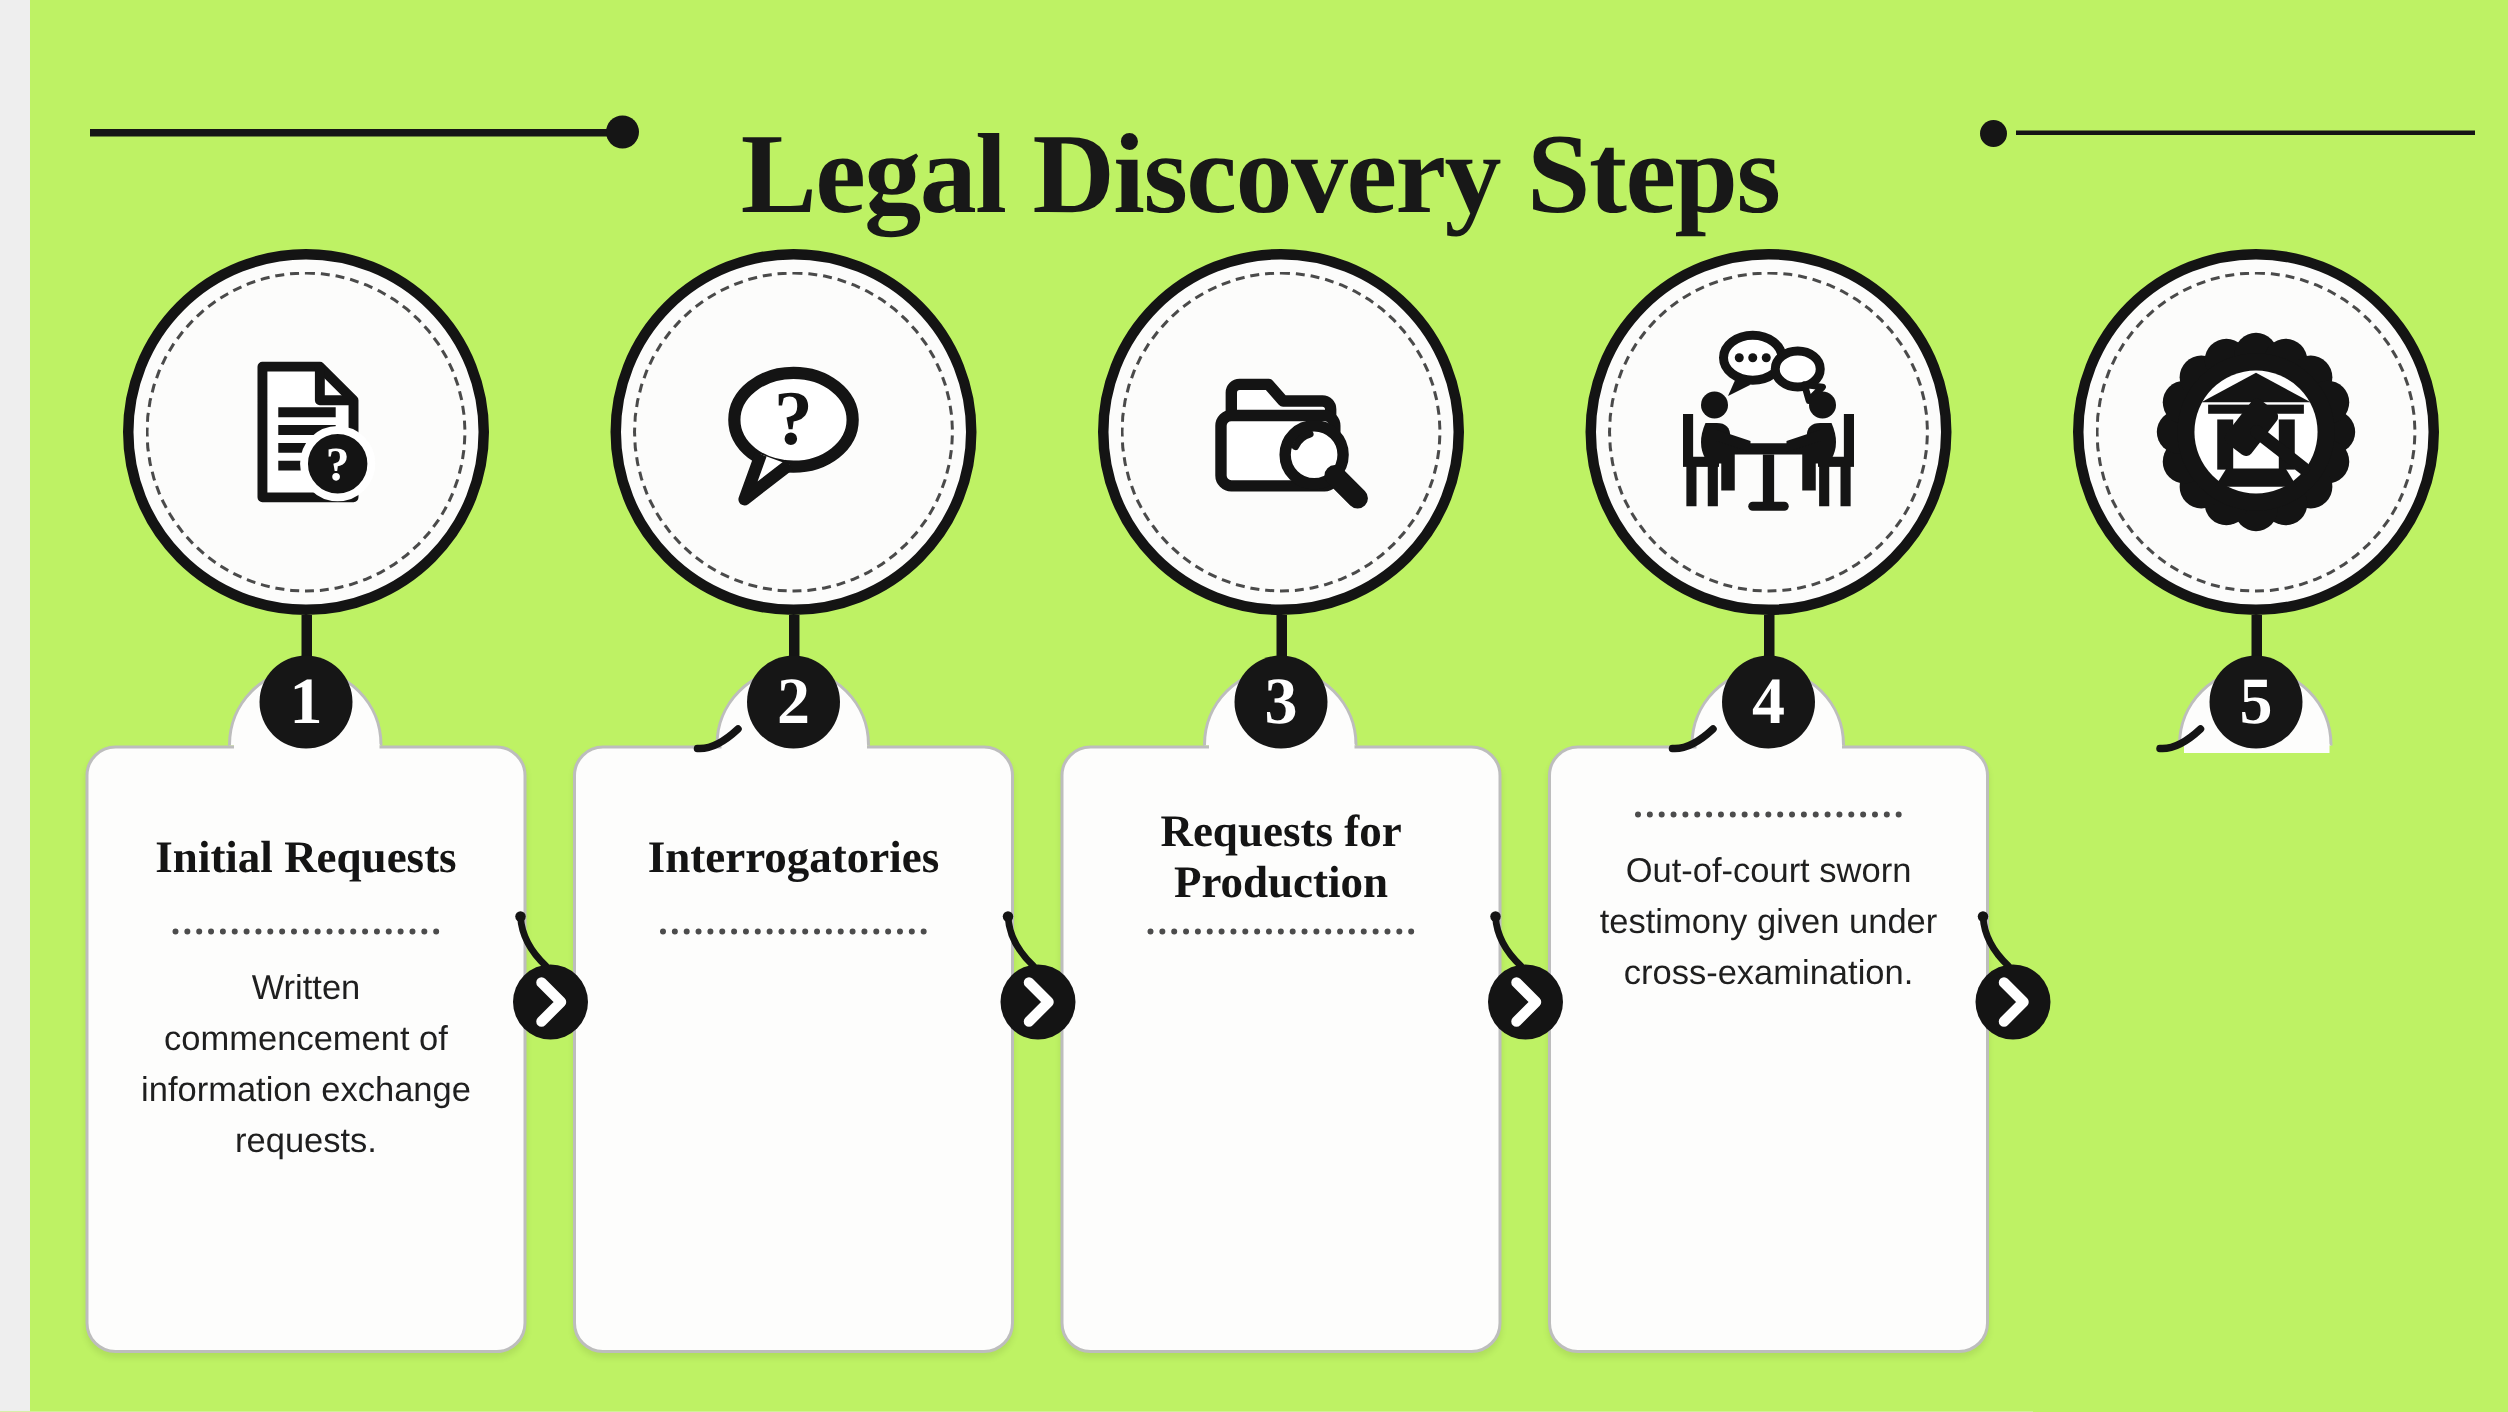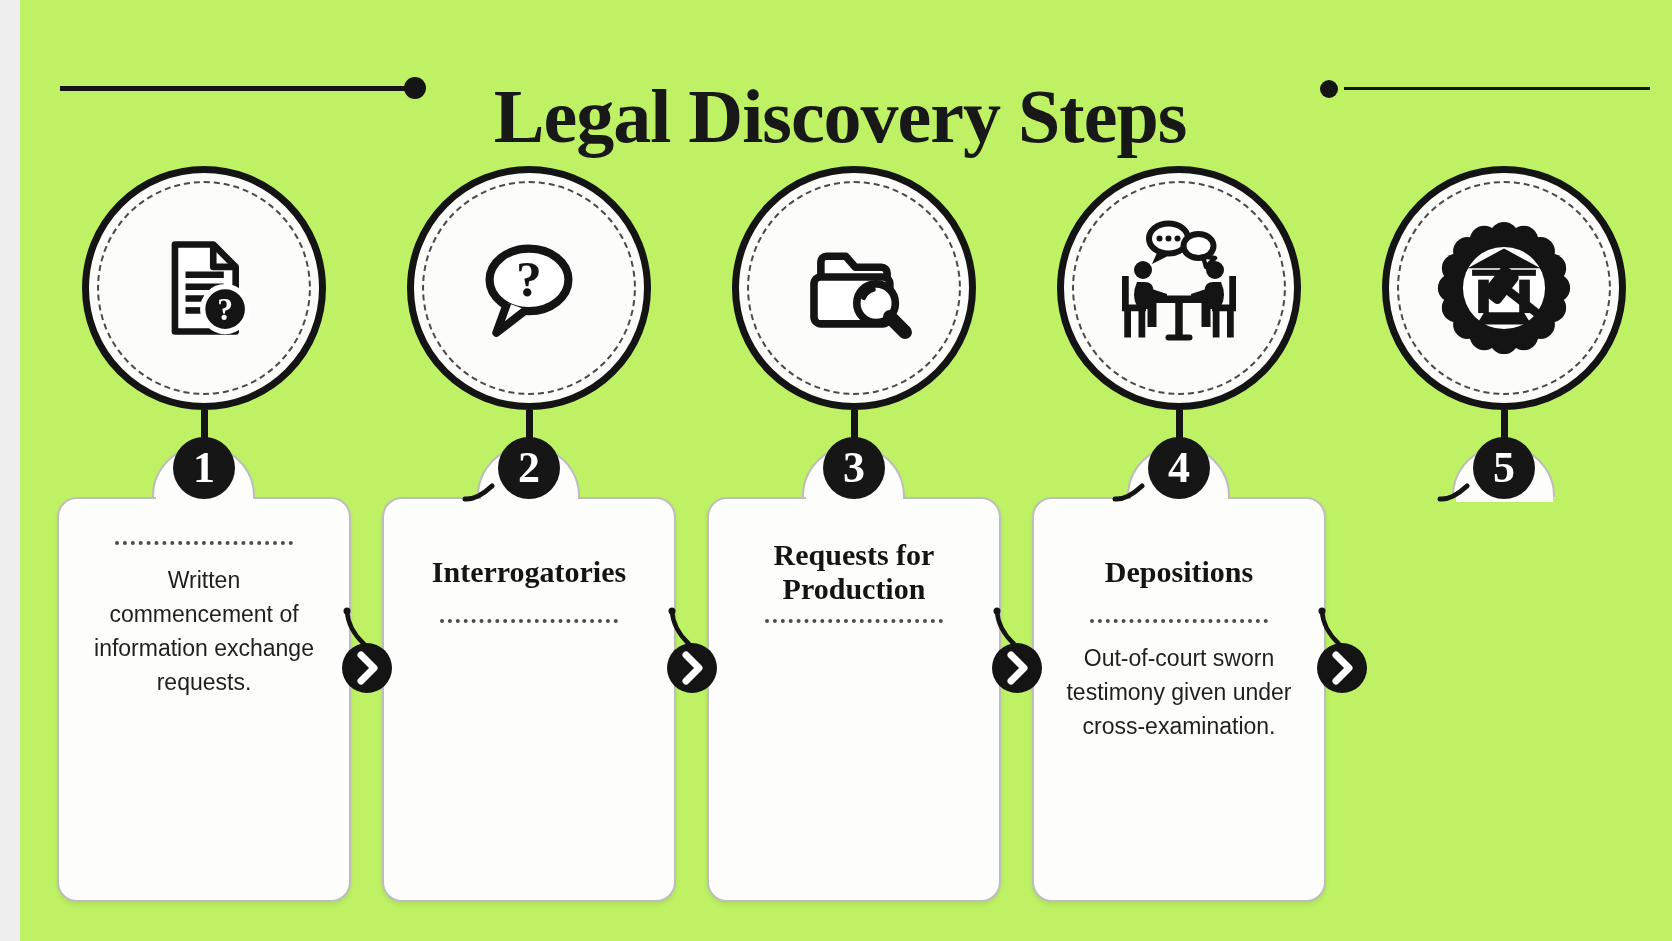--- a/index.html
+++ b/index.html
@@ -65,20 +65,21 @@
           <circle cx="66" cy="66" r="17" fill="#141414" stroke="#fff" stroke-width="4"></circle>
           <text x="66" y="74" text-anchor="middle" font-size="24" font-weight="bold" fill="#fff">?</text>
         </svg>
       </div>
     </div>
     <div class="connector"></div>
     <div class="notch-wrap">
         <div class="notch-circle"></div>
       </div>
     <div class="card">
+      <div class="card-title">Initial Requests</div>
       <div class="dot-divider"></div>
       <div class="card-desc">Written commencement of information exchange requests.</div>
     </div>
     <div class="notch-cover"></div>
     <div class="badge">1</div>
   </div>
 
   <div class="step-col" style="left:362px;">
     <div class="big-circle">
       <div class="dash-ring"></div>
@@ -161,21 +162,20 @@
             <use href="#person-left" transform="translate(100 0) scale(-1 1)"></use>
           </g>
         </svg>
       </div>
     </div>
     <div class="connector"></div>
     <div class="notch-wrap">
         <div class="notch-circle"></div>
       </div>
     <div class="card">
-      <div class="card-title">Depositions</div>
       <div class="dot-divider"></div>
       <div class="card-desc">Out-of-court sworn testimony given under cross-examination.</div>
     </div>
     <div class="notch-cover"></div>
     <div class="badge-tail">
       <svg width="34" height="24" viewBox="0 0 34 24">
           <path d="M3 21 Q15 22 30 8" fill="none" stroke="#141414" stroke-width="5" stroke-linecap="round"></path>
         </svg>
     </div>
     <div class="badge">4</div>

